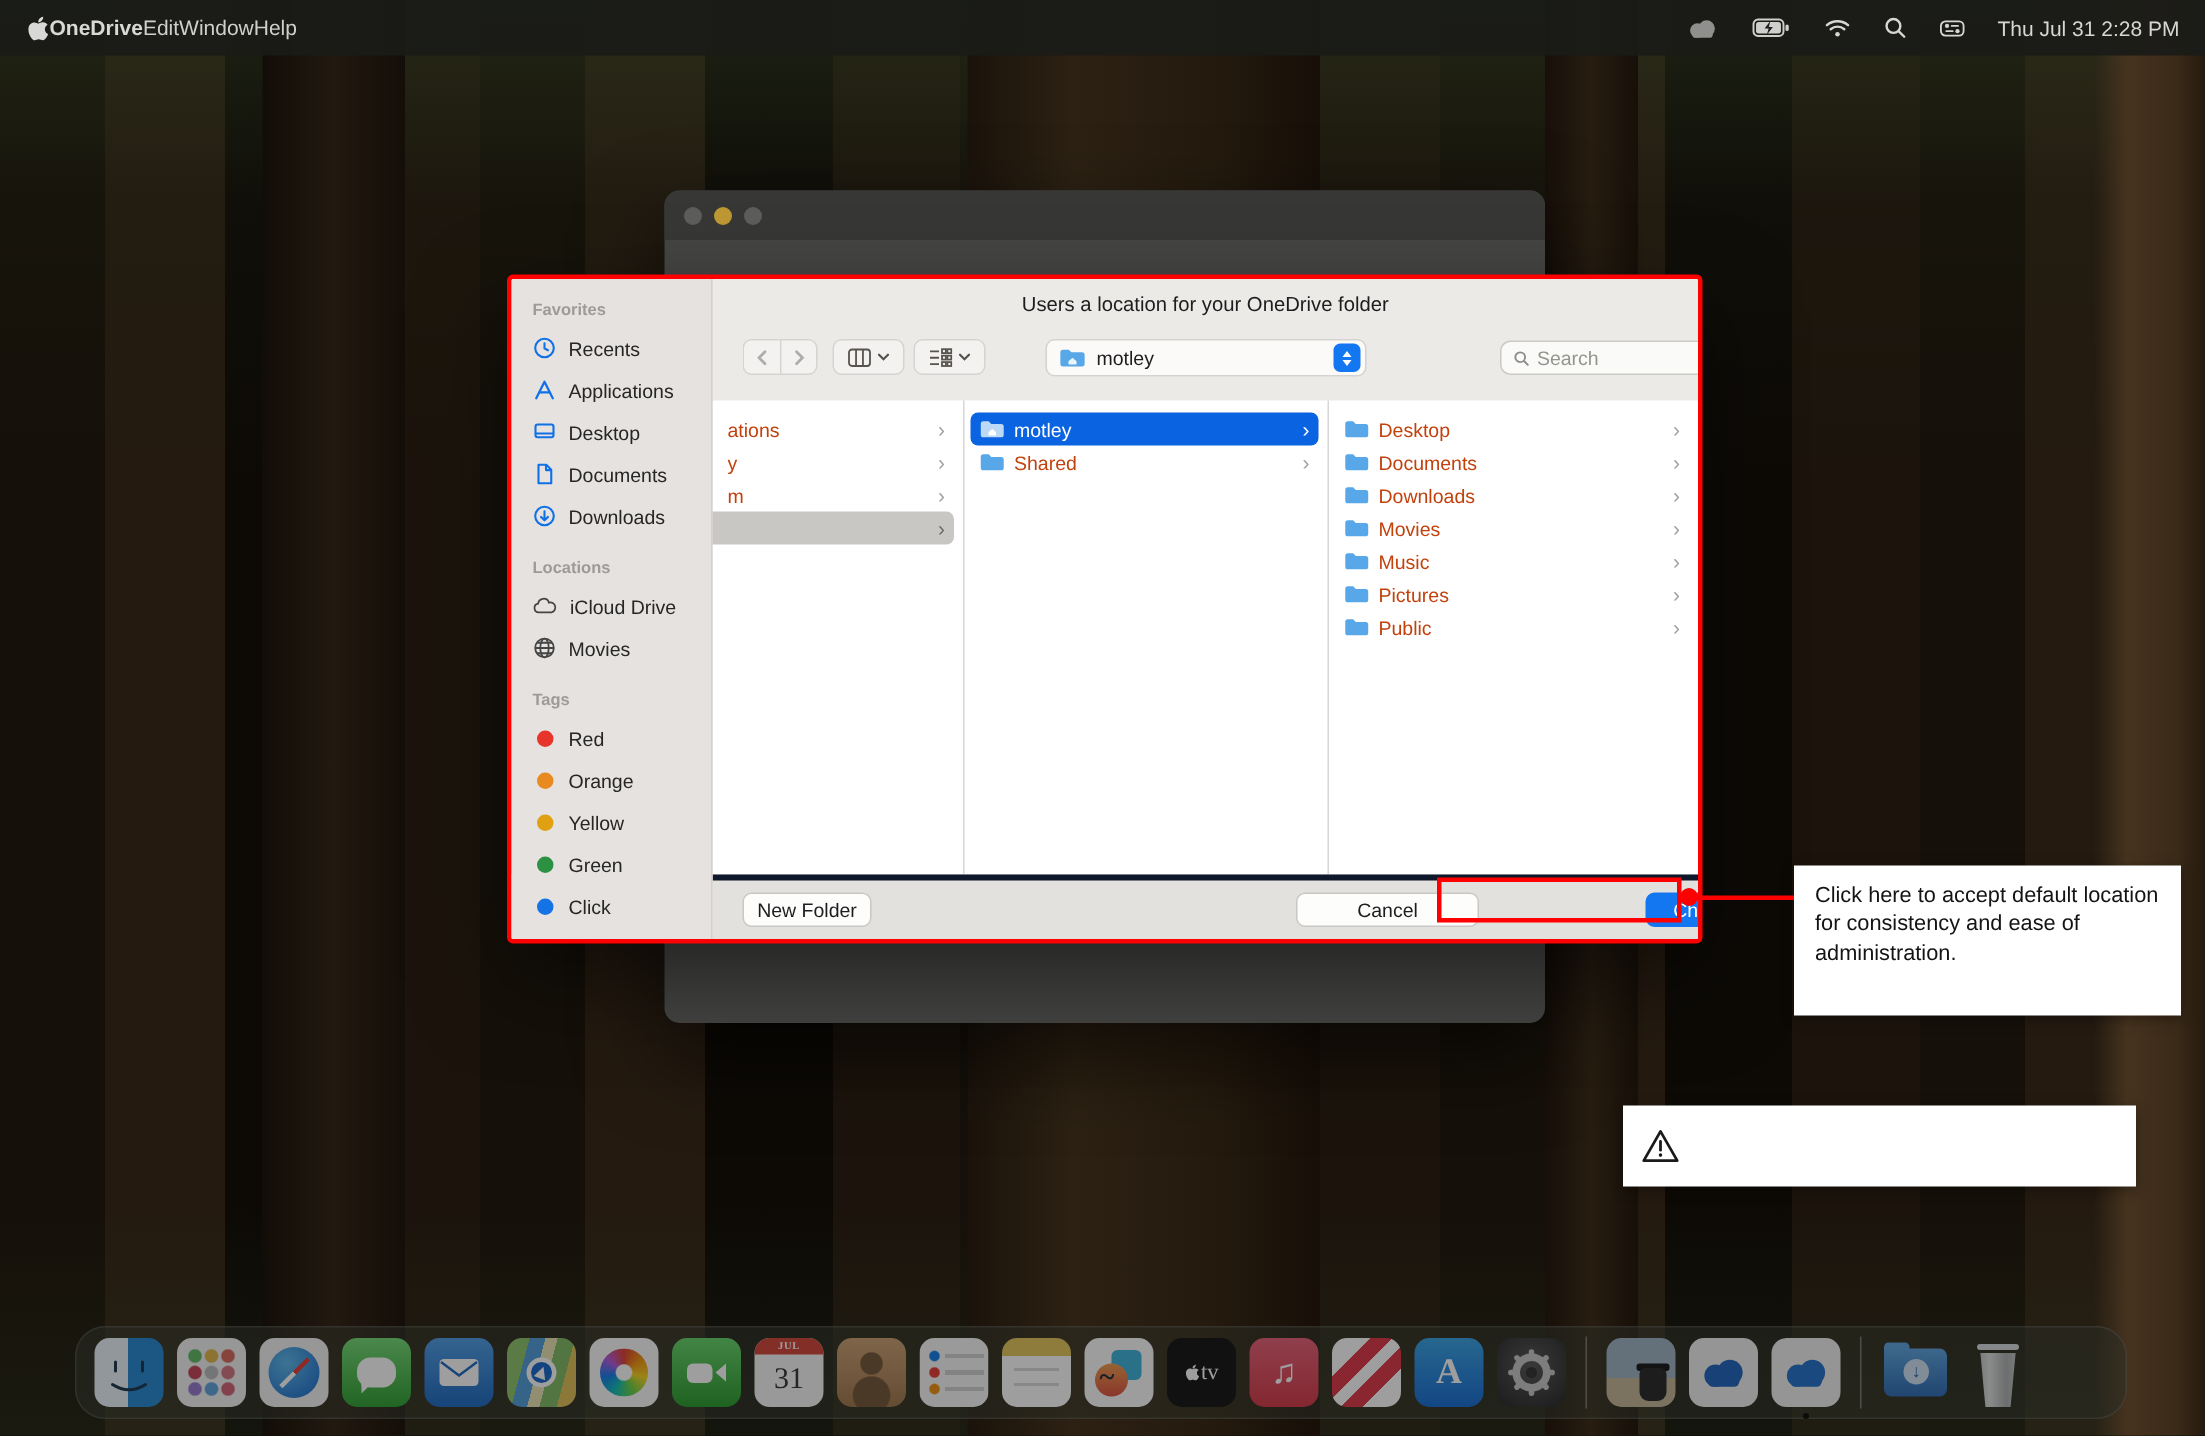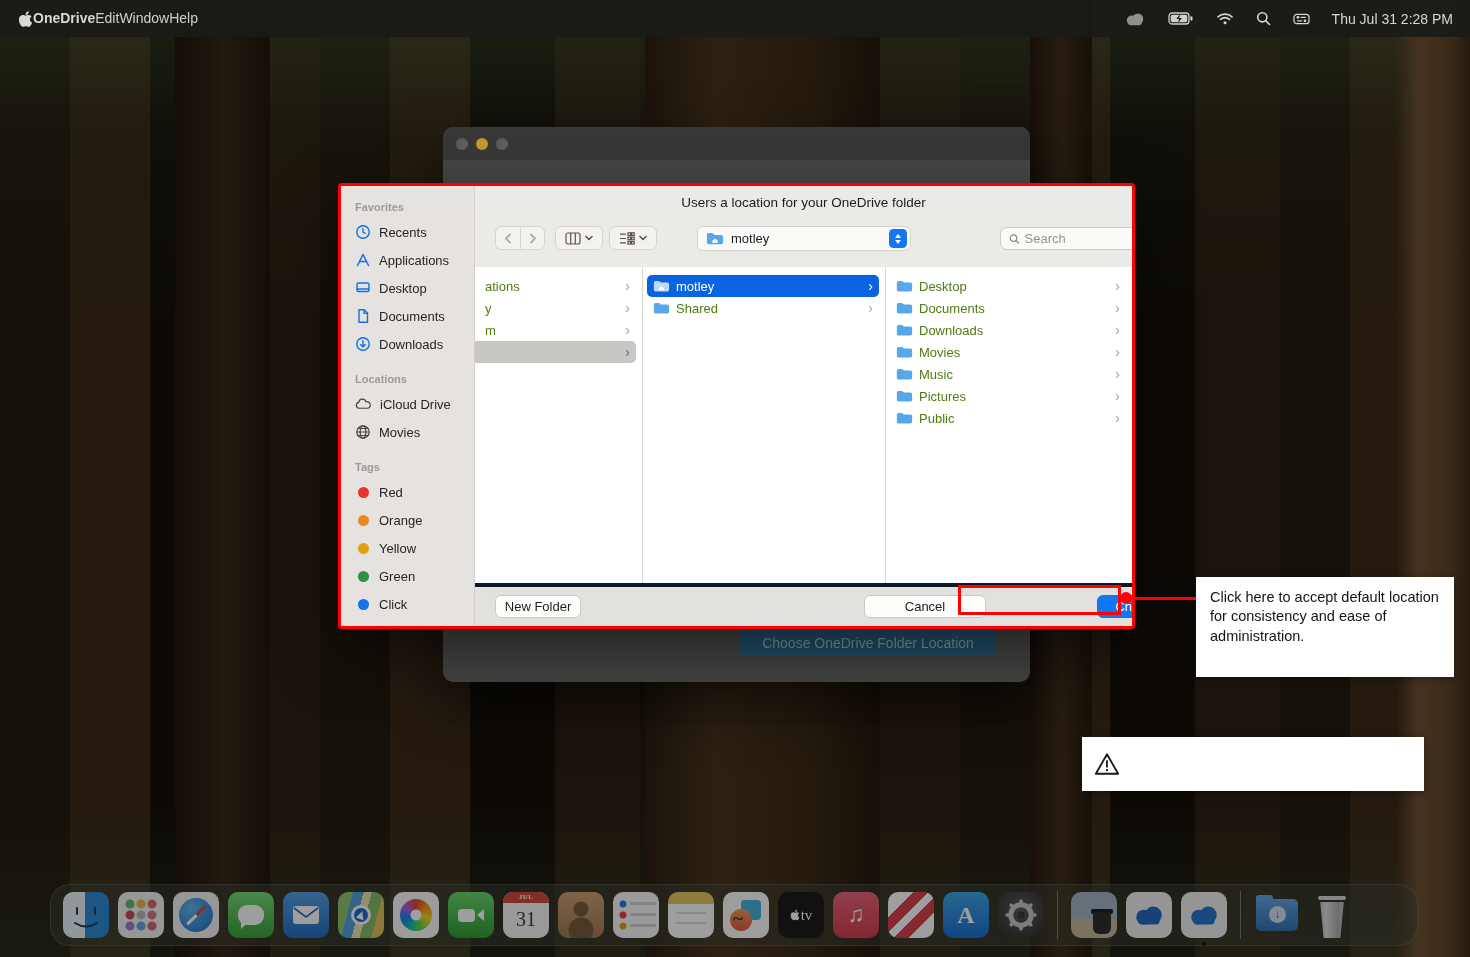--- a/index.html
+++ b/index.html
@@ -78,21 +78,21 @@
     font-size:13px; color:#333; font-family:"Liberation Sans",sans-serif; }
   #tb-search input::placeholder { color:#96948f; }
 
   
   #cols { position:absolute; left:134px; top:81px; right:0; height:316px; background:#fff; display:flex; }
   .col { position:relative; height:100%; padding-top:8px; }
   #col1 { width:168px; border-right:1px solid #d8d6d3; overflow:visible; }
   #col2 { width:243px; border-right:1px solid #d8d6d3; }
   #col3 { flex:1; }
   .row { position:relative; height:22px; display:flex; align-items:center; gap:6px;
-    margin:0 6px 0 4px; border-radius:5px; padding:0 6px; color:#4d7c0f; }
+    margin:0 6px 0 4px; border-radius:5px; padding:0 6px; color:#c2410c; }
   .row .lbl { flex:1; white-space:nowrap; overflow:hidden; }
   .chev { color:#a3a19e; font-size:14px; line-height:1; }
   .chev::after { content:"›"; }
   .row.sel-active { background:#0a63e0; color:#fff; }
   .row.sel-active .chev { color:#fff; }
   .row.sel-inactive { background:#c9c7c4; margin-left:-14px; padding-left:20px; }
   .row.sel-inactive .chev { color:#6e6c6a; }
   .row svg { flex:0 0 auto; }
 
   
@@ -268,21 +268,20 @@
     <span>Thu Jul 31 2:28 PM</span>
   </div>
 </div>
 
 <div id="bg-window">
   <div id="bg-titlebar">
     <div class="tl" style="background:#5d5d5c"></div>
     <div class="tl" style="background:#bd9833"></div>
     <div class="tl" style="background:#5d5d5c"></div>
   </div>
-  <div id="bg-footer-btn">Choose OneDrive Folder Location</div>
 </div>
 
 <div id="dialog">
 
   <div id="main-head">
     <div id="dlg-title">Users a location for your OneDrive folder</div>
 
     <div class="tb-btn" id="tb-back">
       <svg width="8" height="11" viewBox="0 0 8 11" fill="none" stroke="#aeaca9" stroke-width="1.8" stroke-linecap="round">
           <path d="M6 1.5 L2 5.5 L6 9.5"></path>

